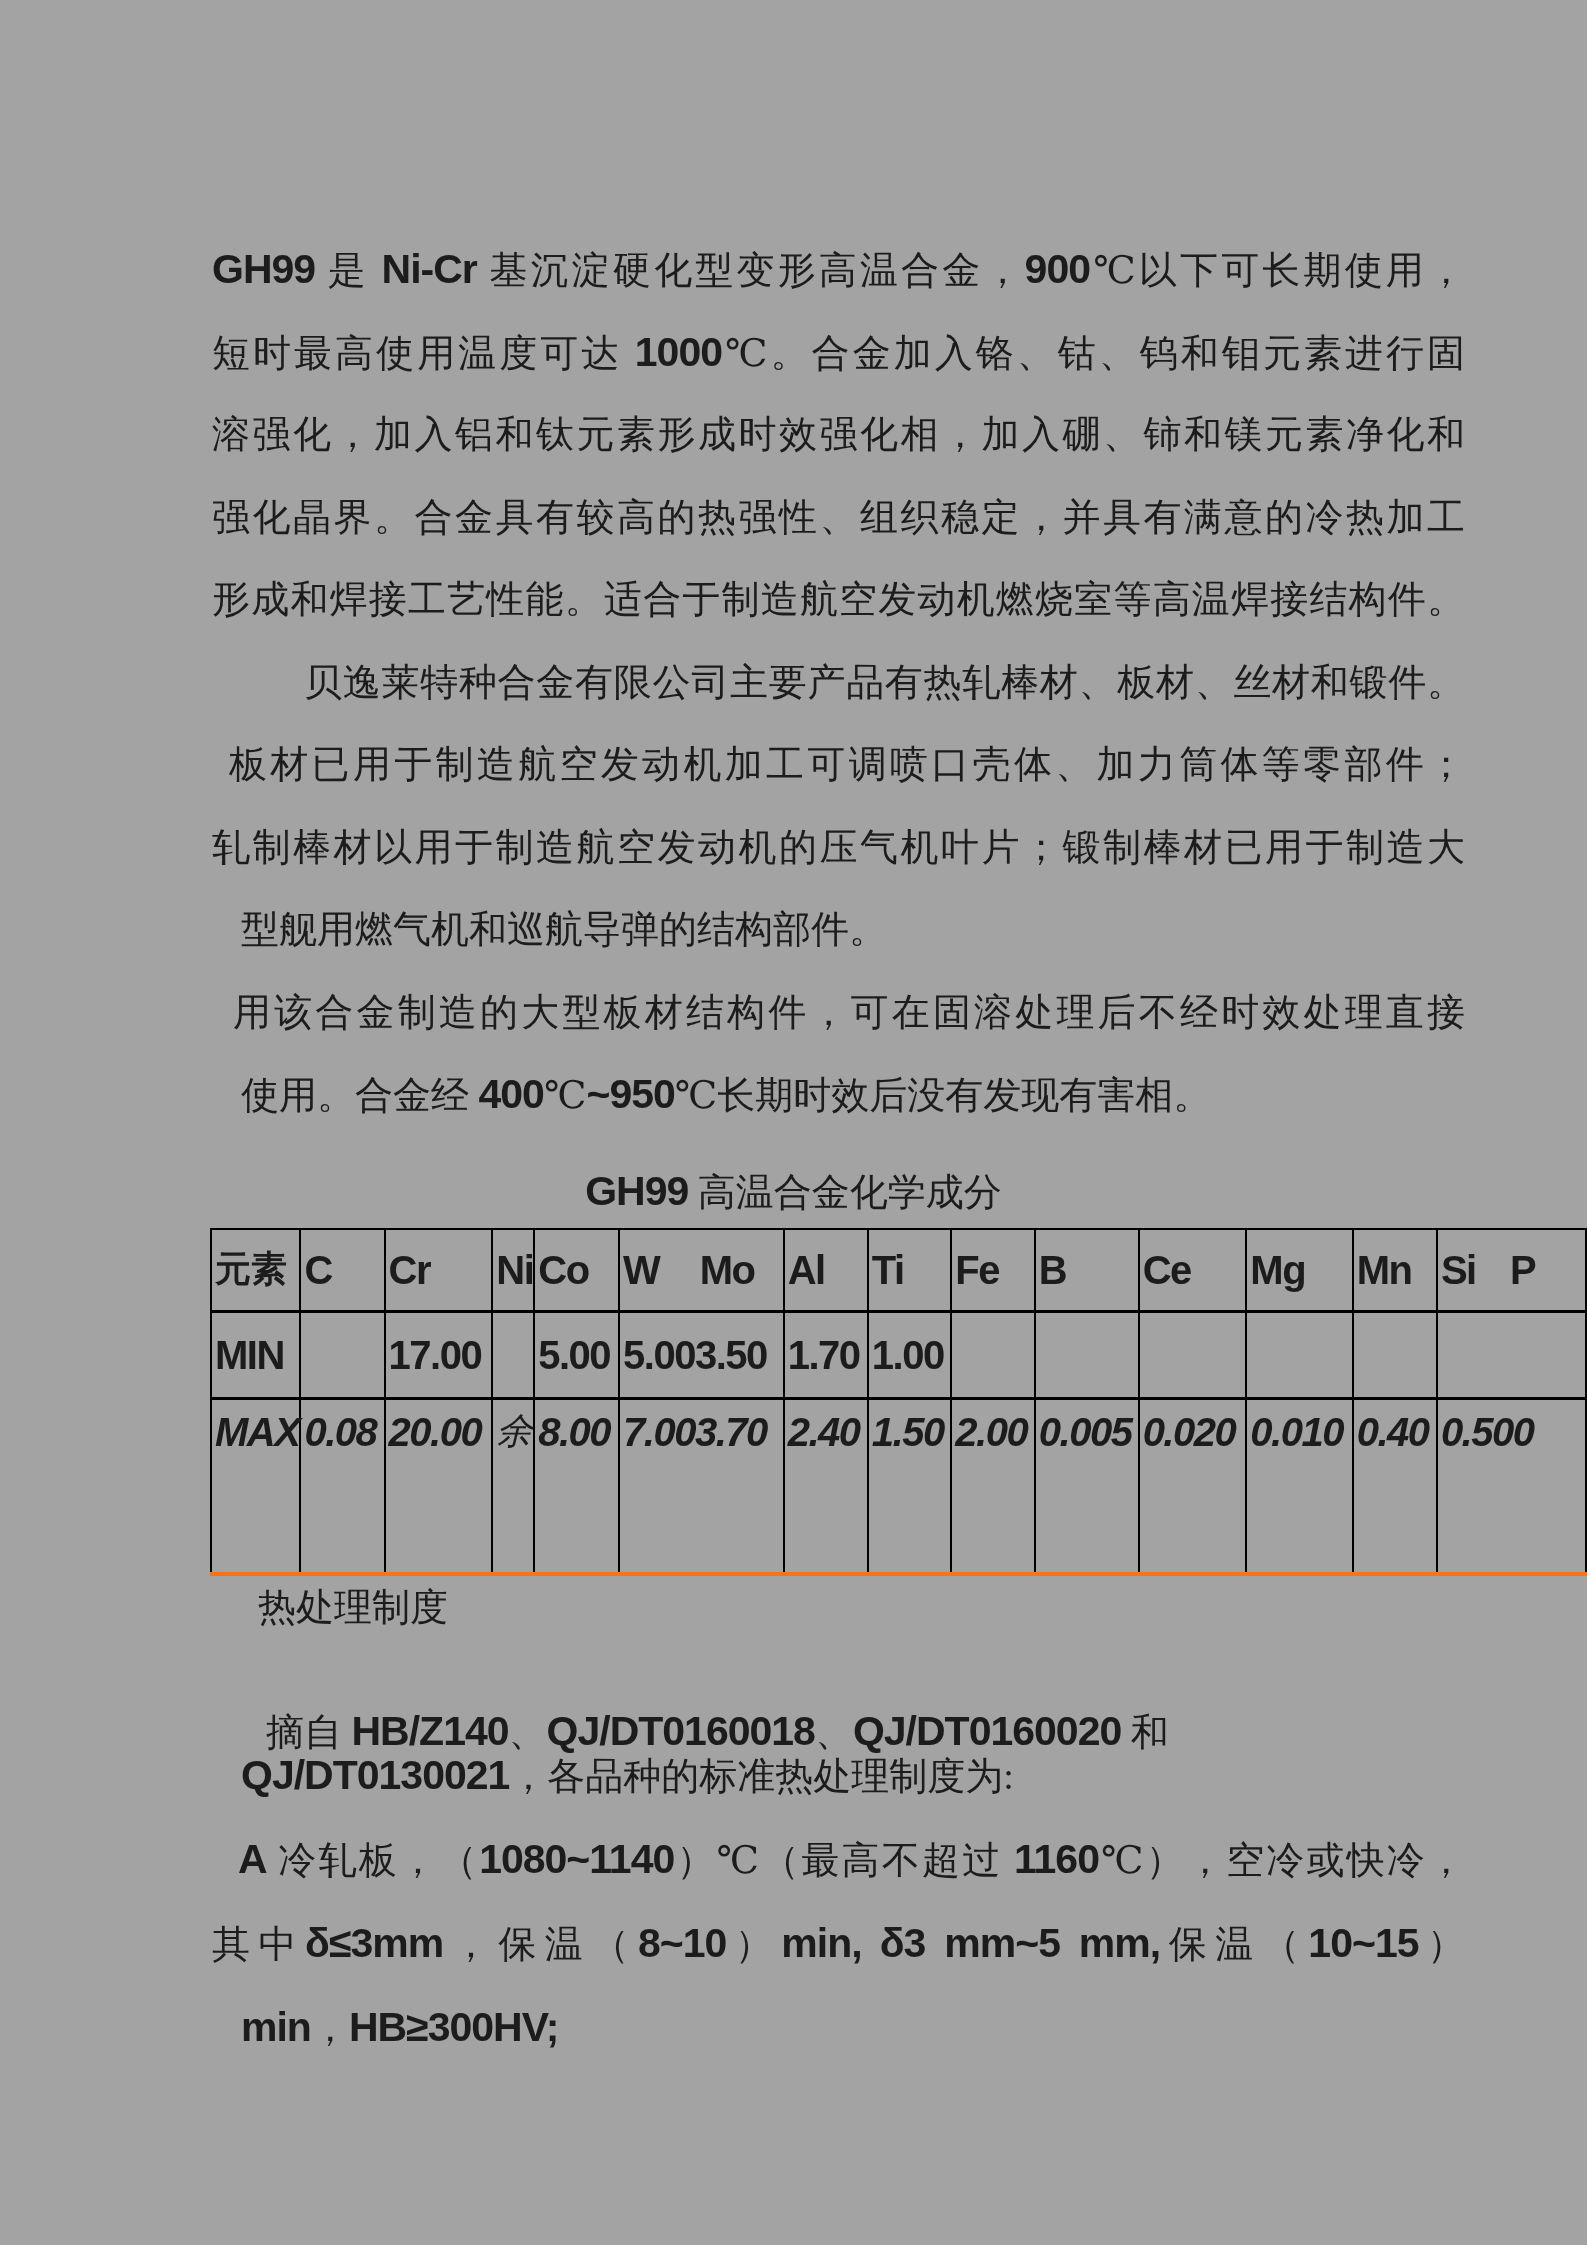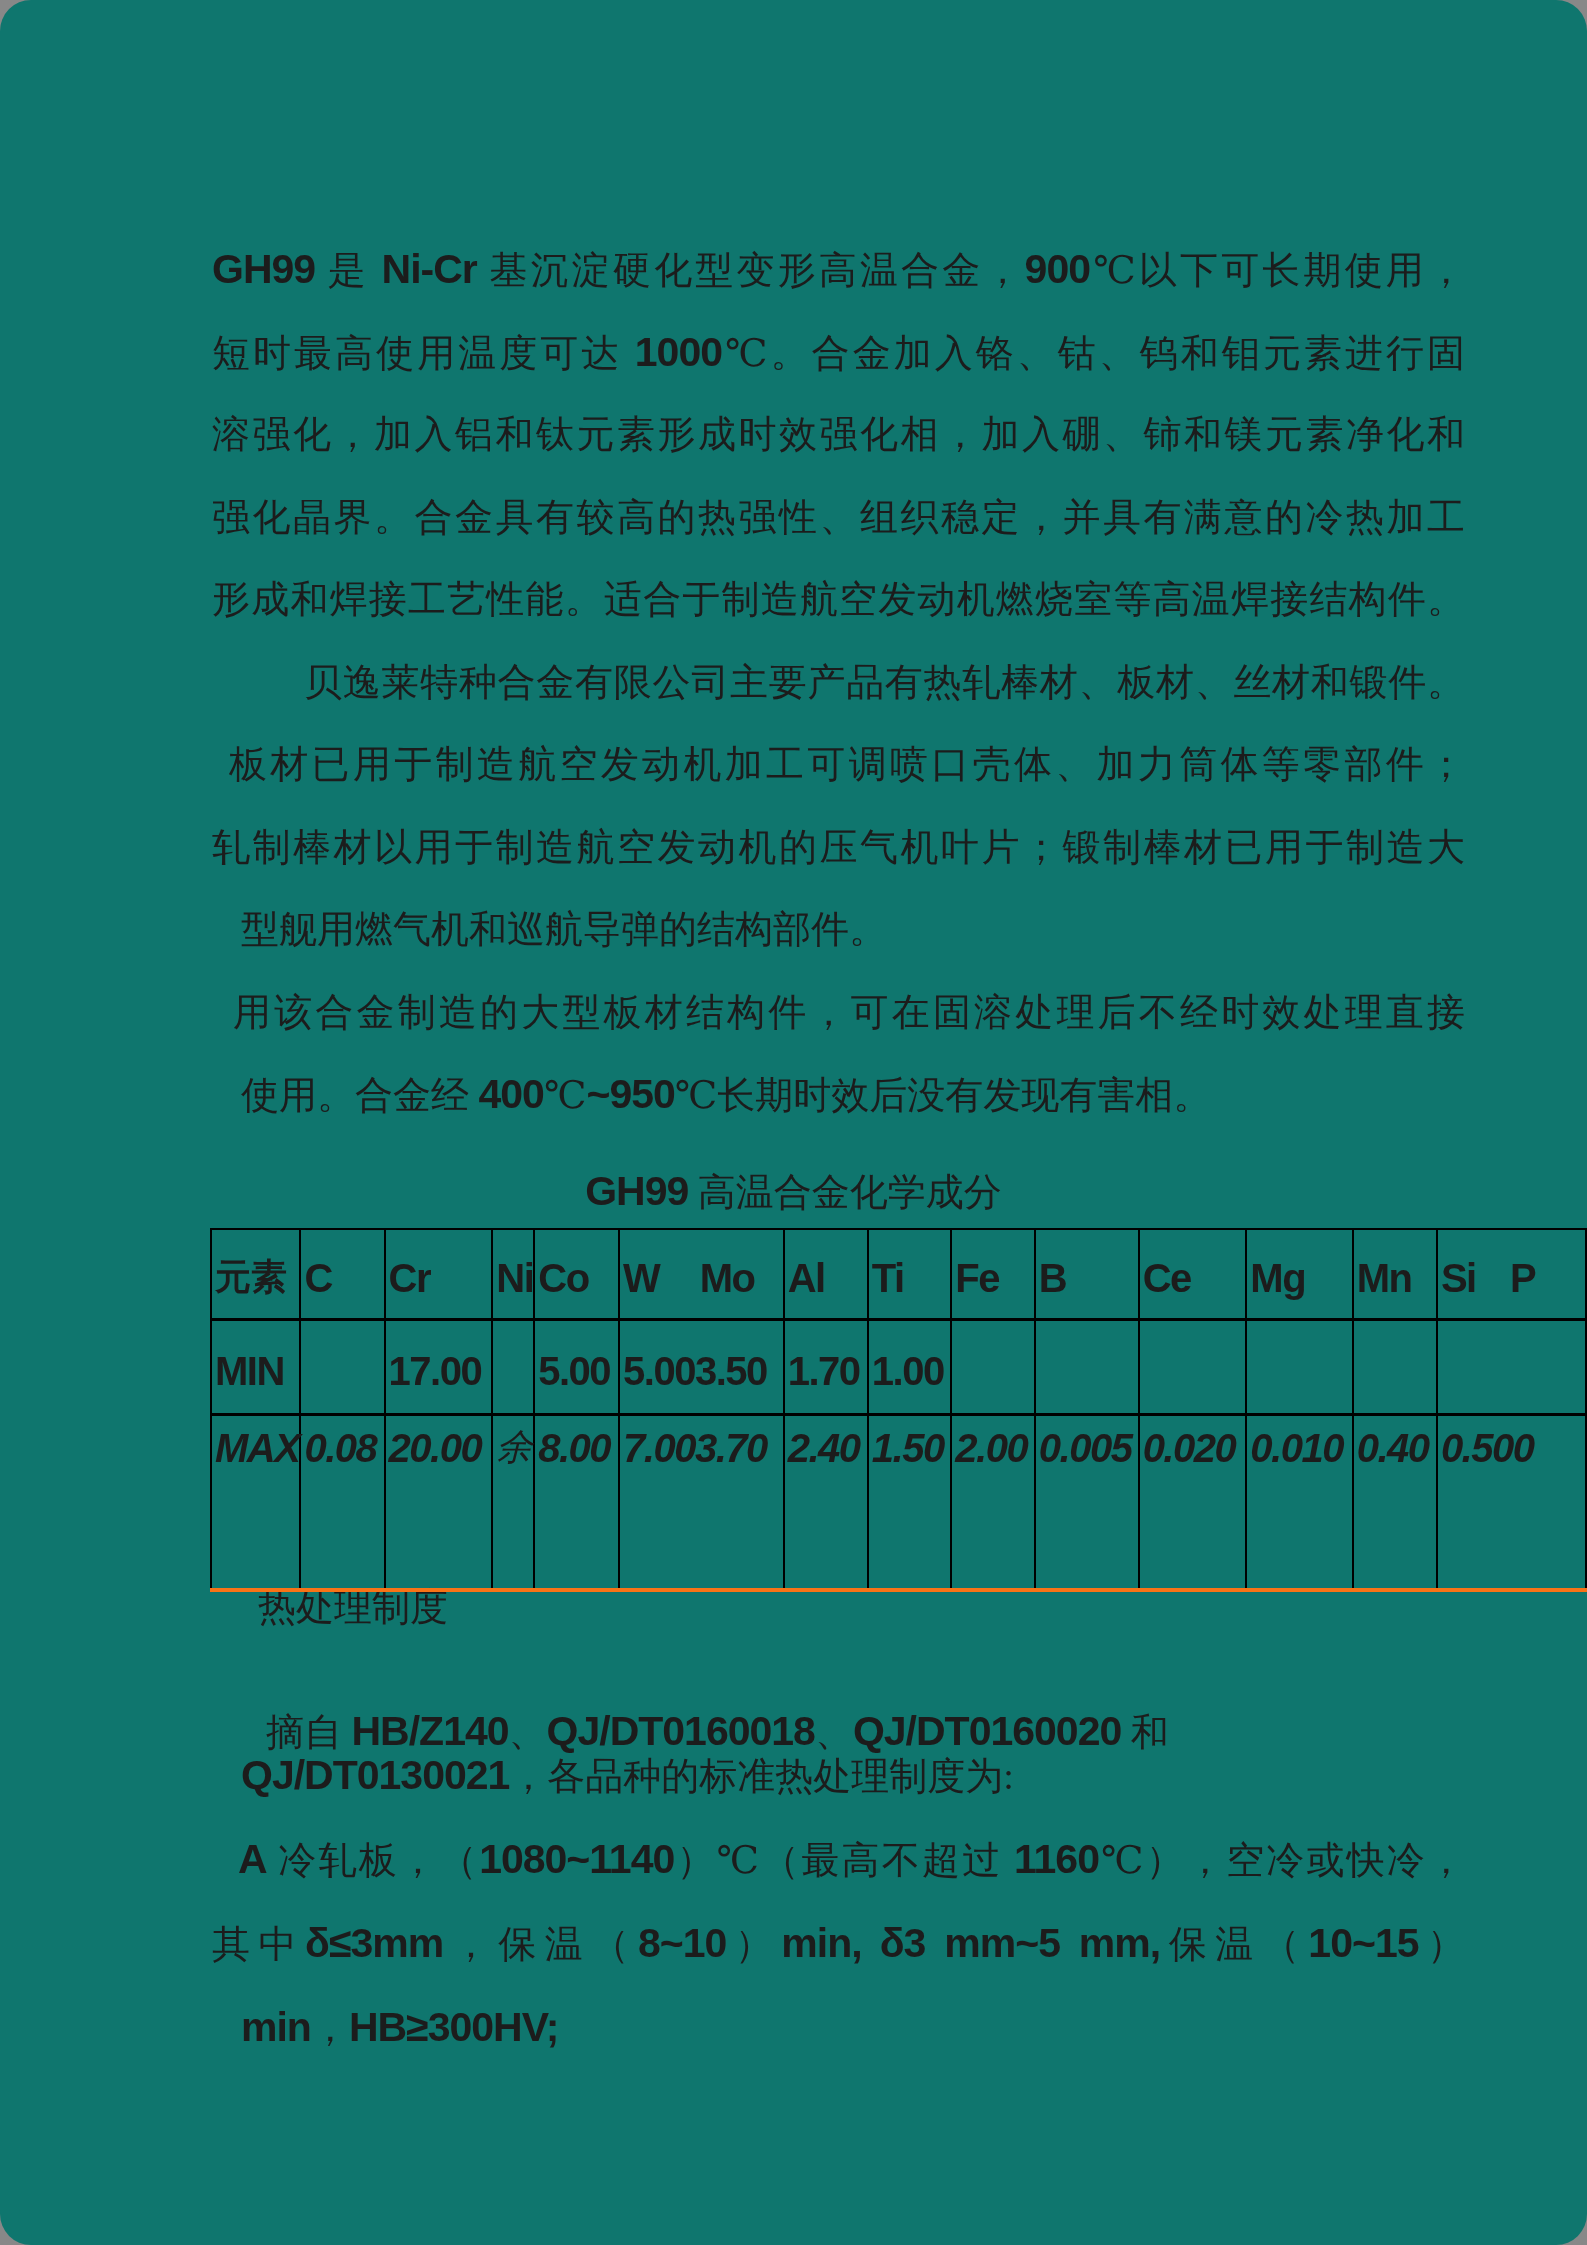--- a/index.html
+++ b/index.html
@@ -1,23 +1,22 @@
 <!DOCTYPE html>
 <html><head>
 <meta charset="utf-8">
 <style>
   html,body{margin:0;padding:0;background:#888;}
   .page{
     position:relative;
     width:1587px;height:2245px;
     margin:0 auto;
-    background:#0f766e;
+    background:#a3a3a3;
     overflow:hidden;
     color:#1c1c1c;
-    border-radius:31px;
   }
   .line{
     position:absolute;
     left:212px;right:122px;
     font-family:"Liberation Serif","DejaVu Serif",serif;
     font-size:38px;line-height:46px;
     color:#1c1c1c;
     white-space:nowrap;
   }
   .line.justify{text-align:justify;text-align-last:justify;white-space:normal;}
@@ -29,21 +28,21 @@
     line-height:46px;
   }
   .run-r{line-height:46px;}
   
   table.comp{
     position:absolute;left:210px;top:1228px;
     border-collapse:collapse;table-layout:fixed;
   }
   table.comp th,table.comp td{
     border:2px solid #000;
-    padding:8px 0 0 3px;
+    padding:0 0 0 3px;
     text-align:left;vertical-align:middle;
     overflow:visible;
   }
   table.comp thead th{height:80px;border-bottom:3px solid #000;}
   table.comp tr.row-min td{height:84px;border-bottom:3px solid #000;}
   table.comp tr.row-max td{height:162px;vertical-align:top;padding-top:10px;border-bottom:4px solid #f97316;font-style:italic;}
   .num{
     font-family:"Liberation Sans","DejaVu Sans",sans-serif;
     font-weight:700;font-size:40px;letter-spacing:-1.5px;line-height:1.1;
     white-space:nowrap;

